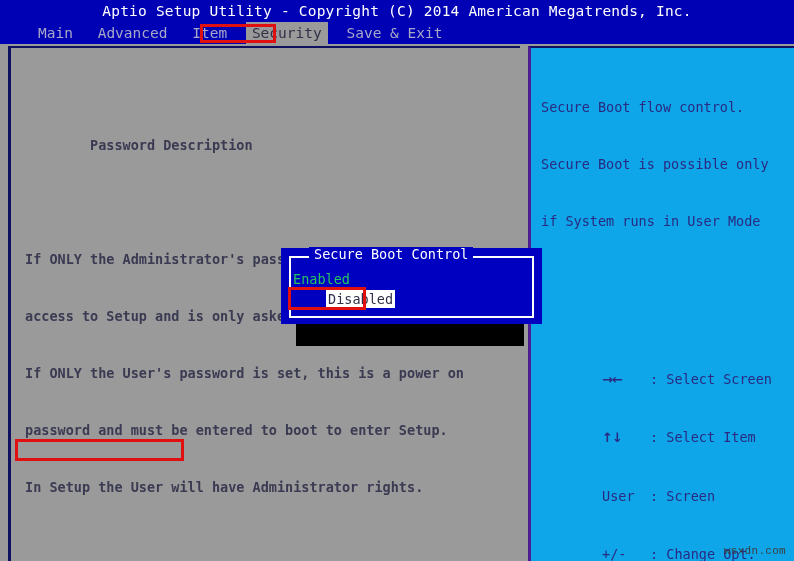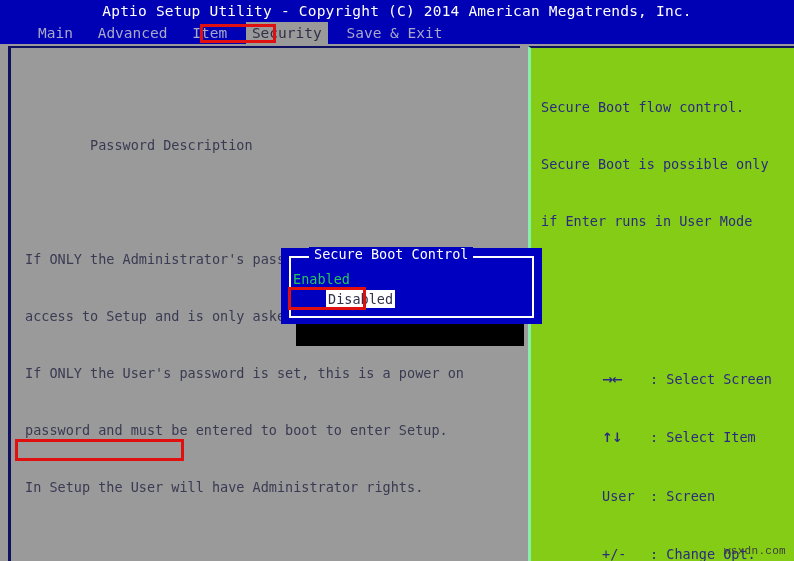--- a/index.html
+++ b/index.html
@@ -69,34 +69,34 @@
   }
   #leftinner {
     position: absolute;
     left: 14px; top: 12px;
     width: 490px;
     font-size: 13.5px;
     line-height: 19px;
     color: #3a3a52;
     white-space: pre;
   }
-  .row { position: relative; height: 19px; white-space: pre; }
+  .row { position: relative; height: 19px; white-space: pre; font-weight: bold; }
   .row .lbl { display: inline-block; }
   .blank { height: 19px; }
 
   
   #rightpanel {
     position: absolute;
     left: 528px; top: 46px;
     width: 266px;
     height: 515px;
-    border-left: 3px solid #86efac;
+    border-left: 3px solid #4c1d95;
     border-top: 2px solid #101060;
     box-sizing: border-box;
-    background: #84cc16;
+    background: #0ea5e9;
   }
   #helptext {
     position: absolute;
     left: 10px; top: 12px;
     width: 250px;
     font-size: 13.5px;
     line-height: 19px;
     color: #2a2a80;
     white-space: pre;
   }
@@ -256,21 +256,21 @@
 
       
 
     </div>
   </div>
 
   <div id="rightpanel">
     <div id="helptext">
       <div>Secure Boot flow control.</div>
       <div>Secure Boot is possible only</div>
-      <div>if Enter runs in User Mode</div>
+      <div>if System runs in User Mode</div>
     </div>
 
     <div id="keylegend">
       <div class="keyrow">
         <span class="keyglyph">→←</span><span>: </span><span>Select Screen</span>
       </div>
       <div class="keyrow">
         <span class="keyglyph">↑↓</span><span>: </span><span>Select Item</span>
       </div>
       <div class="keyrow">

